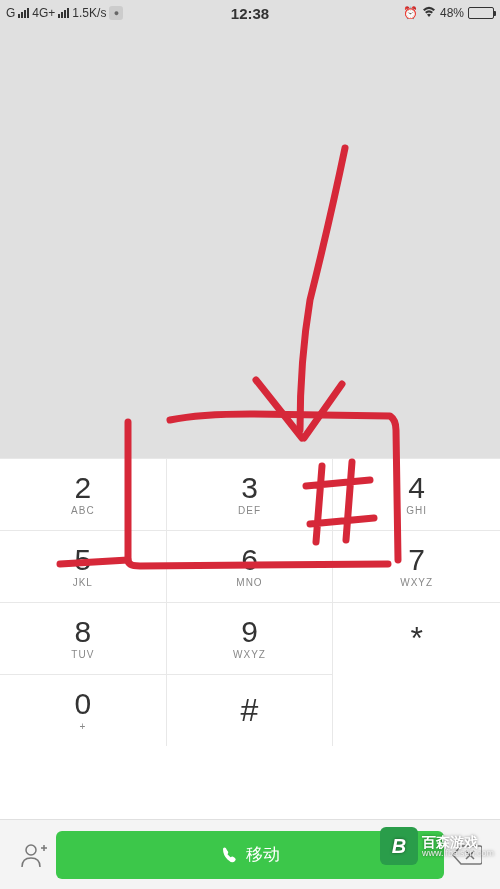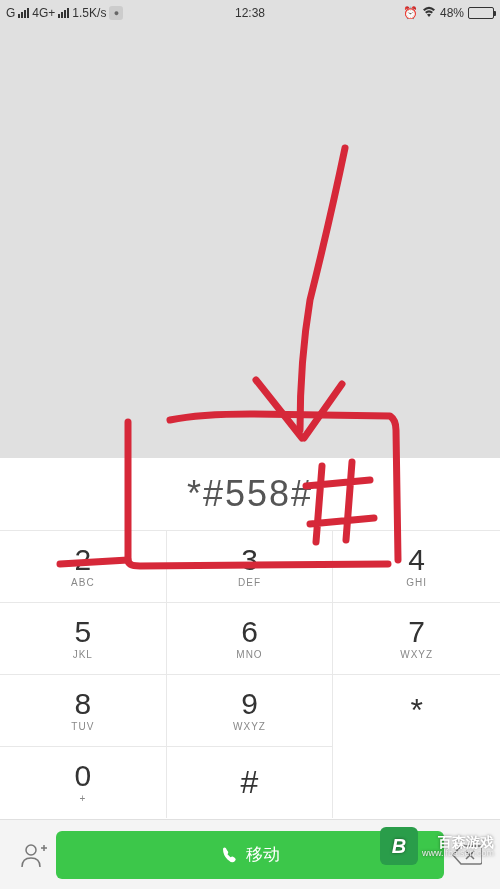--- a/index.html
+++ b/index.html
@@ -1,21 +1,21 @@
 <!DOCTYPE html>
 <html><head>
   <meta charset="utf-8">
   <style>
     * { margin: 0; padding: 0; box-sizing: border-box; font-family: -apple-system, Helvetica, Arial, sans-serif; }
     html, body { width: 500px; height: 889px; overflow: hidden; }
     body { background: #e0e0e0; position: relative; }
 
     .status-bar { height: 26px; background: #e0e0e0; color: #333; display: flex; align-items: center; padding: 0 6px; font-size: 12px; position: relative; }
     .status-left { display: flex; align-items: center; gap: 3px; }
-    .status-center { position: absolute; left: 50%; transform: translateX(-50%); font-size: 12px; font-weight: 400; }
+    .status-center { position: absolute; left: 50%; transform: translateX(-50%); font-size: 15px; font-weight: 700; }
     .status-right { margin-left: auto; display: flex; align-items: center; gap: 4px; }
     .bars { display: inline-flex; align-items: flex-end; gap: 1px; }
     .bars span { width: 2px; background: #333; display: inline-block; }
     .bars span:nth-child(1){height:4px} .bars span:nth-child(2){height:6px} .bars span:nth-child(3){height:8px} .bars span:nth-child(4){height:10px}
     .wechat-dot { width: 14px; height: 14px; border-radius: 3px; background: #ccc; display: inline-flex; align-items: center; justify-content: center; font-size: 9px; color:#666;}
     .battery { width: 26px; height: 12px; border: 1px solid #333; border-radius: 2px; position: relative; }
     .battery::after { content:''; position:absolute; right:-3px; top:3px; width:2px; height:5px; background:#333; border-radius:0 1px 1px 0;}
     .battery-fill { height:100%; background:#f5b800; border-radius:1px; }
 
     .upper { height: 432px; background: #e0e0e0; }
@@ -33,21 +33,21 @@
     .bottom-bar { position:absolute; bottom:0; left:0; right:0; height:70px; background:#f4f4f4; border-top:1px solid #e0e0e0; display:flex; align-items:center; padding:0 10px; }
     .add-contact { width:46px; height:46px; display:flex; align-items:center; justify-content:center; color:#666; }
     .call-btn { flex:1; height:48px; border-radius:6px; display:flex; align-items:center; justify-content:center; gap:8px; color:#fff; font-size:17px; }
     .call-btn.green { background:#3cc74a; }
     .phone-ic { width:18px; height:18px; }
     .backspace { width:46px; height:46px; display:flex; align-items:center; justify-content:center; color:#666;}
 
     .annotation { position:absolute; pointer-events:none; z-index:50; }
     .watermark { position:absolute; right:6px; bottom:24px; z-index:60; display:flex; align-items:center; gap:4px; color:#fff; text-shadow:0 0 3px rgba(0,0,0,.5); }
     .wm-badge { width:38px; height:38px; background:#2a9d4a; border-radius:6px; display:flex; align-items:center; justify-content:center; color:#fff; font-size:20px; font-weight:bold; font-style:italic;}
-    .wm-text { display:flex; flex-direction:column; line-height:1;text-align:right; }
+    .wm-text { display:flex; flex-direction:column; line-height:1; }
     .wm-text .t1 { font-size:14px; font-weight:bold; color:#fff;}
     .wm-text .t2 { font-size:9px; color:#eee; margin-top:0;}
   </style>
 </head>
 <body>
 
 <div class="status-bar">
   <div class="status-left">
     <span>G</span>
     <span class="bars">
@@ -75,21 +75,20 @@
         </svg>
     </span>
     <span>48%</span>
     <span class="battery"><span class="battery-fill" style="77%"></span></span>
   </div>
 </div>
 
 <div class="upper"></div>
 
 <div class="dialer">
-  <div class="number-display">*#558#</div>
   <div class="keypad">
     <div class="key">
         <span class="digit">2</span>
         <span class="sub">ABC</span>
       </div>
     <div class="key">
         <span class="digit">3</span>
         <span class="sub">DEF</span>
       </div>
     <div class="key">

